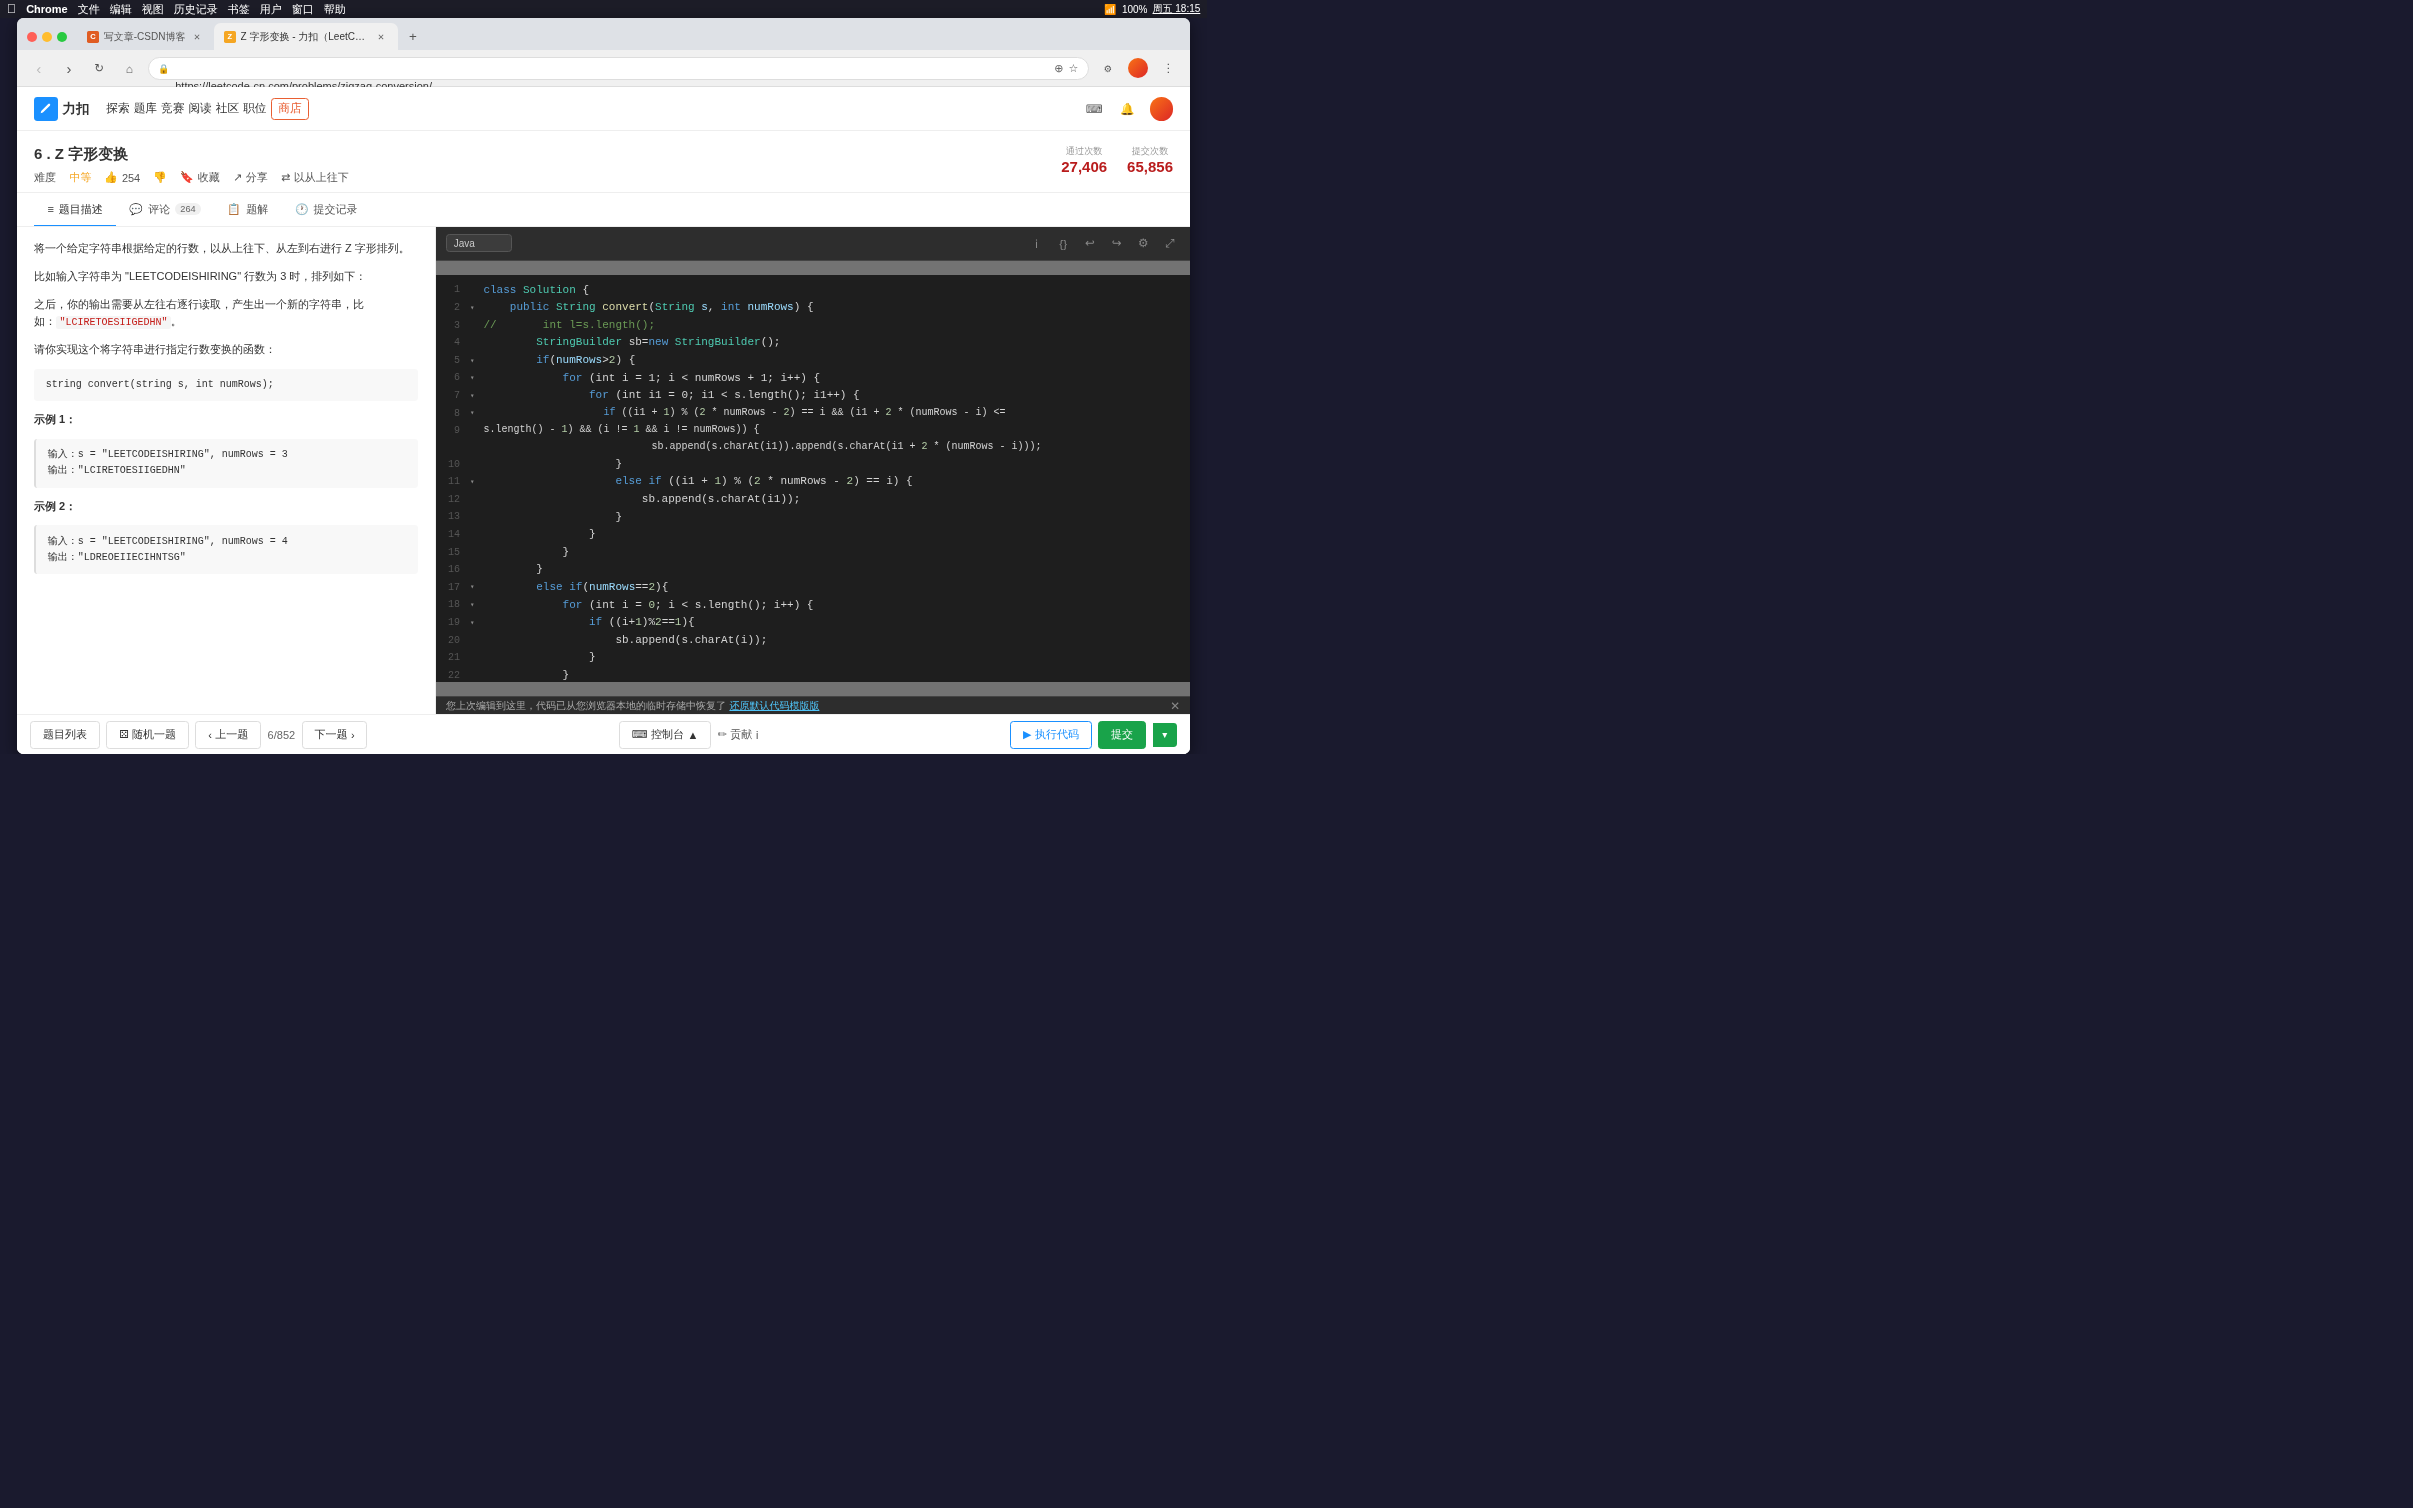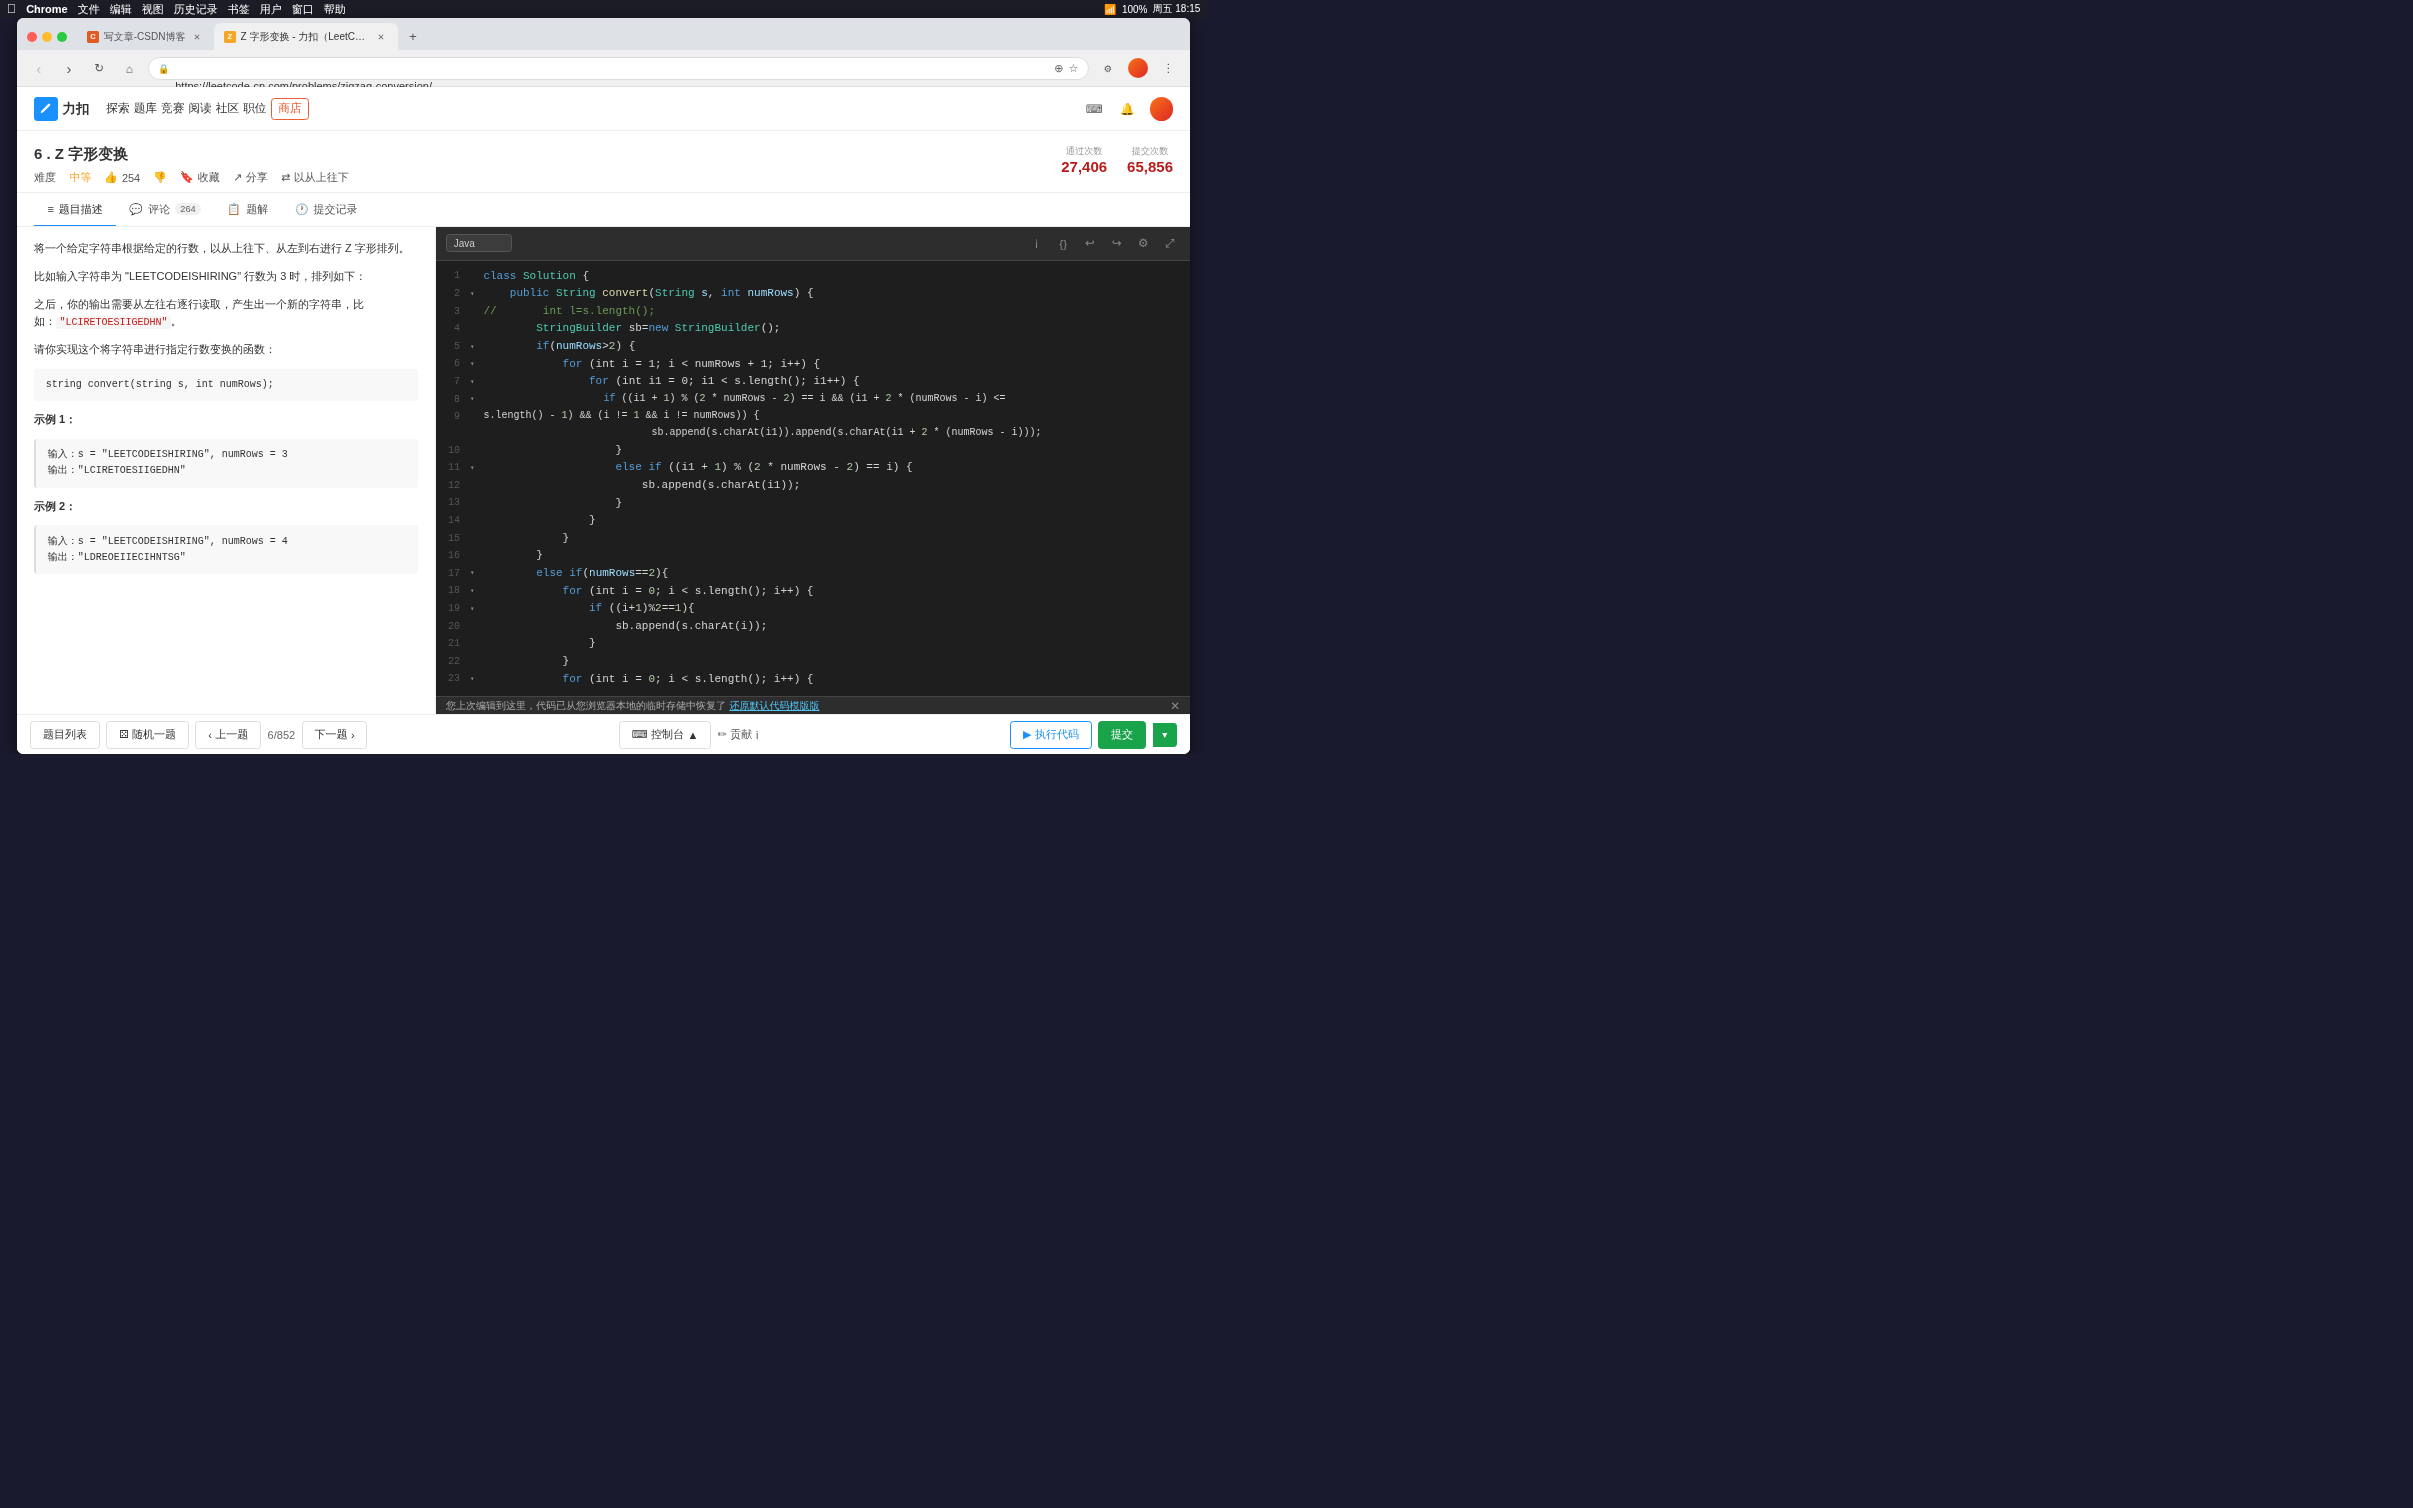--- a/index.html
+++ b/index.html
@@ -294,20 +294,21 @@
       margin: 6.7px 0;
     }
 
     
     .code-editor {
       flex: 1;
       display: flex;
       flex-direction: column;
       background: #737373;
       position: relative;
+      gap: 14px;
     }
     .editor-toolbar {
       height: 34px;
       background: #2d2d2d;
       display: flex;
       align-items: center;
       padding: 0 10px;
       gap: 6.7px;
       border-bottom: 0.8px solid #444;
     }
@@ -512,21 +513,21 @@
     <span>历史记录</span>
     <span>书签</span>
     <span>用户</span>
     <span>窗口</span>
     <span>帮助</span>
   </div>
   <div class="menubar-right">
     <span style="display:flex;gap:5px;align-items:center;">
       <span>📶</span>
       <span>100%</span>
-      <span style="font-weight:500;">周五 18:15</span>
+      <span style="font-weight:500;text-decoration:underline;">周五 18:15</span>
     </span>
   </div>
 </div>
 
 <div class="chrome-window">
 
   <div class="tab-bar-top">
     <div class="traffic-lights">
       <div class="traffic-light tl-red"></div>
       <div class="traffic-light tl-yellow"></div>

